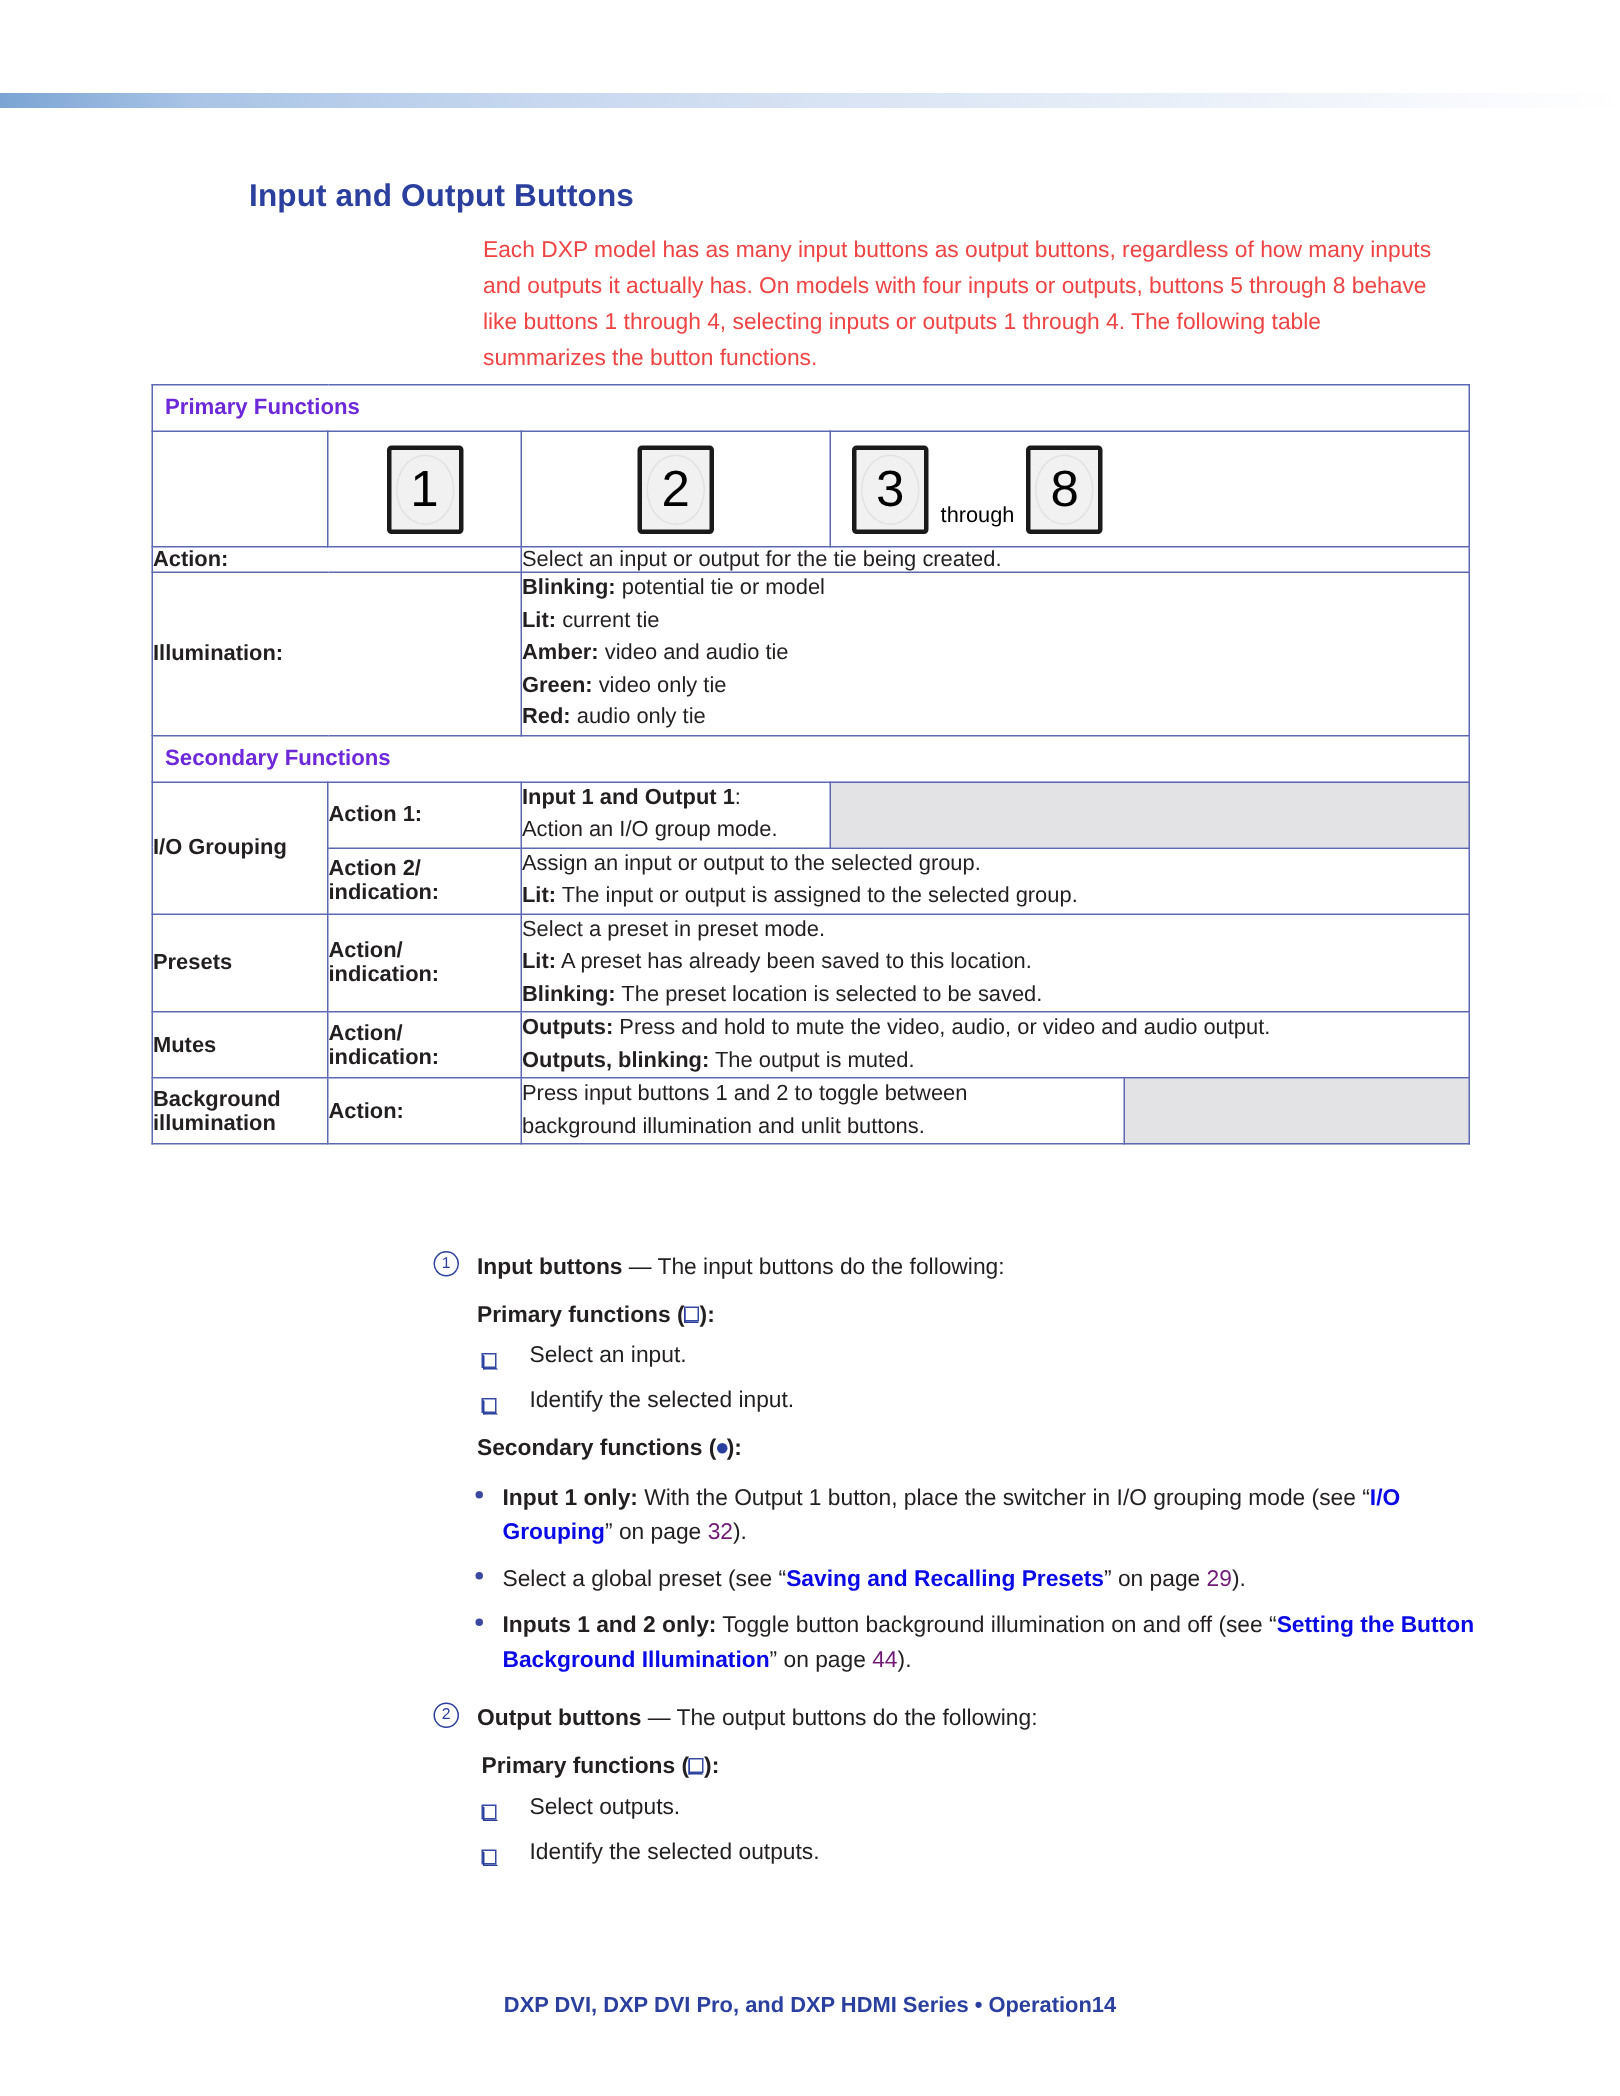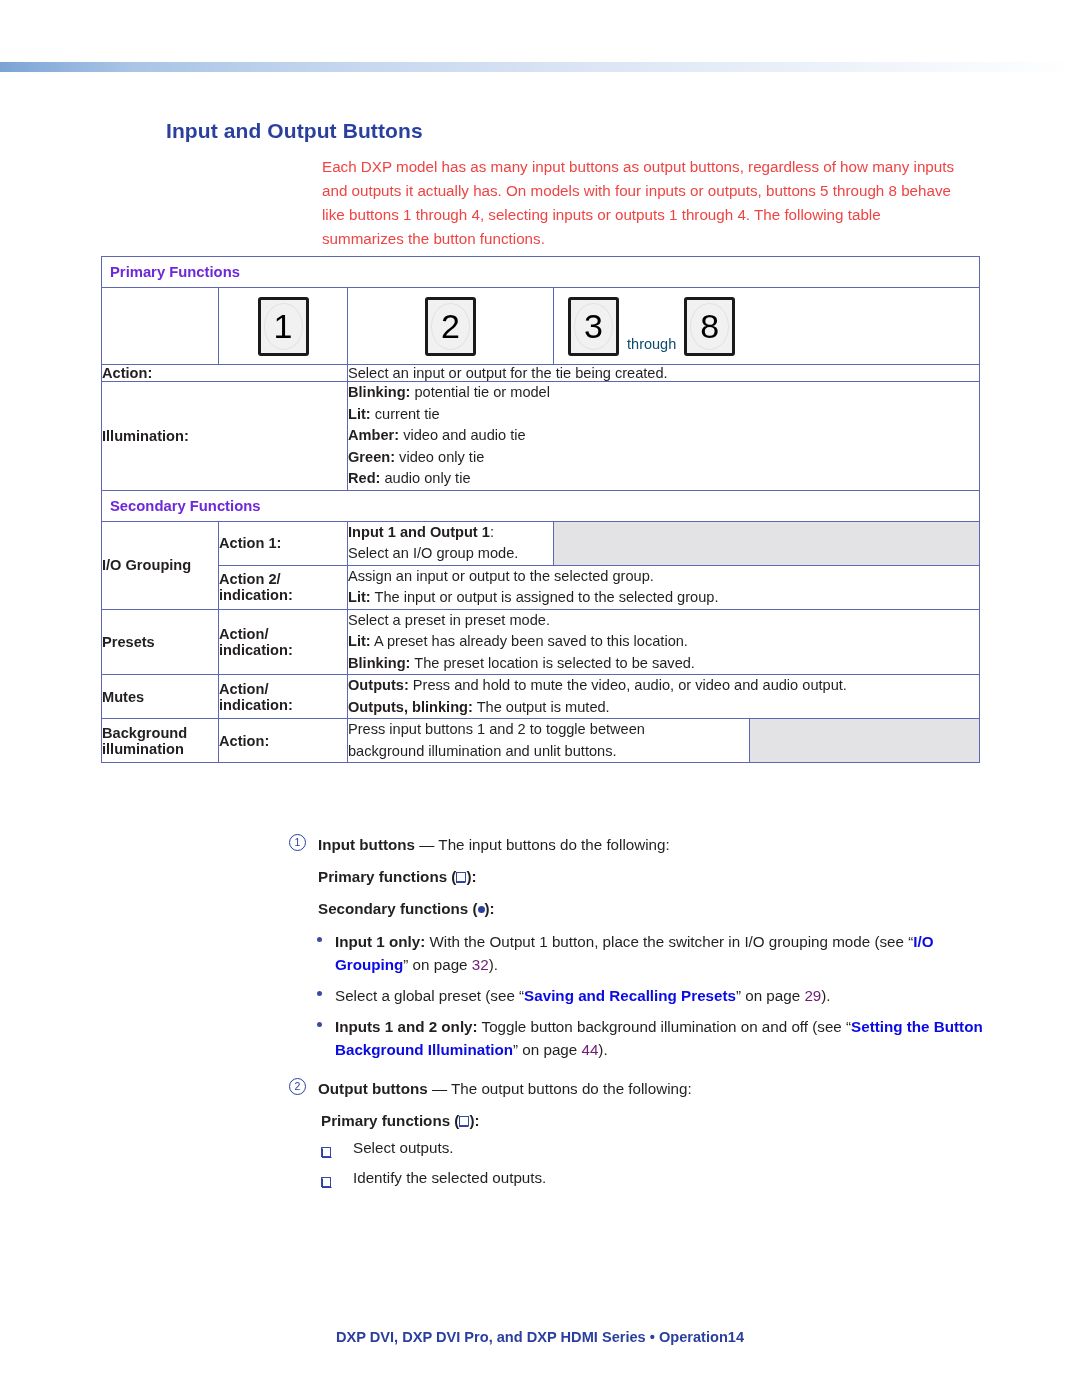--- a/index.html
+++ b/index.html
@@ -121,21 +121,21 @@
     text-align: center;
     font-size: 34px;
     font-weight: normal;
     color: #000;
     line-height: 1;
     font-family: "Liberation Sans", sans-serif;
   }
   .through-word {
     display: inline-block;
     font-size: 14.5px;
-    color: #0c4a6e;
+    color: #000000;
     vertical-align: bottom;
     padding: 0 4px 4px 4px;
   }
 
   
   .notes {
     position: absolute;
     left: 289px;
     top: 833px;
     width: 700px;
@@ -308,21 +308,21 @@
 
   <tr>
     <td class="band" colspan="5">Secondary Functions</td>
   </tr>
 
   <tr>
     <td class="lbl-left" rowspan="2">I/O Grouping</td>
     <td class="lbl-right">Action 1:</td>
     <td class="cell-pad-r lines">
       <div><b class="k">Input 1 and Output 1</b><span>:</span></div>
-      <div>Select an I/O group mode.</div>
+      <div>Action an I/O group mode.</div>
     </td>
     <td class="grey" colspan="2"></td>
   </tr>
 
   <tr>
     <td class="lbl-right">
       <div>Action 2/</div>
       <div>indication:</div>
     </td>
     <td class="cell-pad-r lines" colspan="3">
@@ -373,20 +373,28 @@
 
 <div class="notes">
 
   <div class="note-line">
     <span class="circ-num">1</span>
     <span class="note-head"><b>Input buttons</b><span> — </span><span>The input buttons do the following:</span></span>
   </div>
 
   <div class="subhead"><span>Primary functions (</span><span class="sq-glyph"></span><span>):</span></div>
 
+  <div class="sq-item">
+    <span class="mk"><span class="sq-glyph"></span></span>
+    <span>Select an input.</span>
+  </div>
+  <div class="sq-item">
+    <span class="mk"><span class="sq-glyph"></span></span>
+    <span>Identify the selected input.</span>
+  </div>
 
   <div class="subhead"><span>Secondary functions (</span><span class="dot-glyph"></span><span>):</span></div>
 
   <div style="height:6px"></div>
 
   <div class="bullet-item">
     <span class="mk"></span>
     <b>Input 1 only:</b><span> With the Output 1 button, place the switcher in I/O grouping mode (see “</span><span class="lnk">I/O Grouping</span><span>” on page </span><span class="pg">32</span><span>).</span>
   </div>
 

